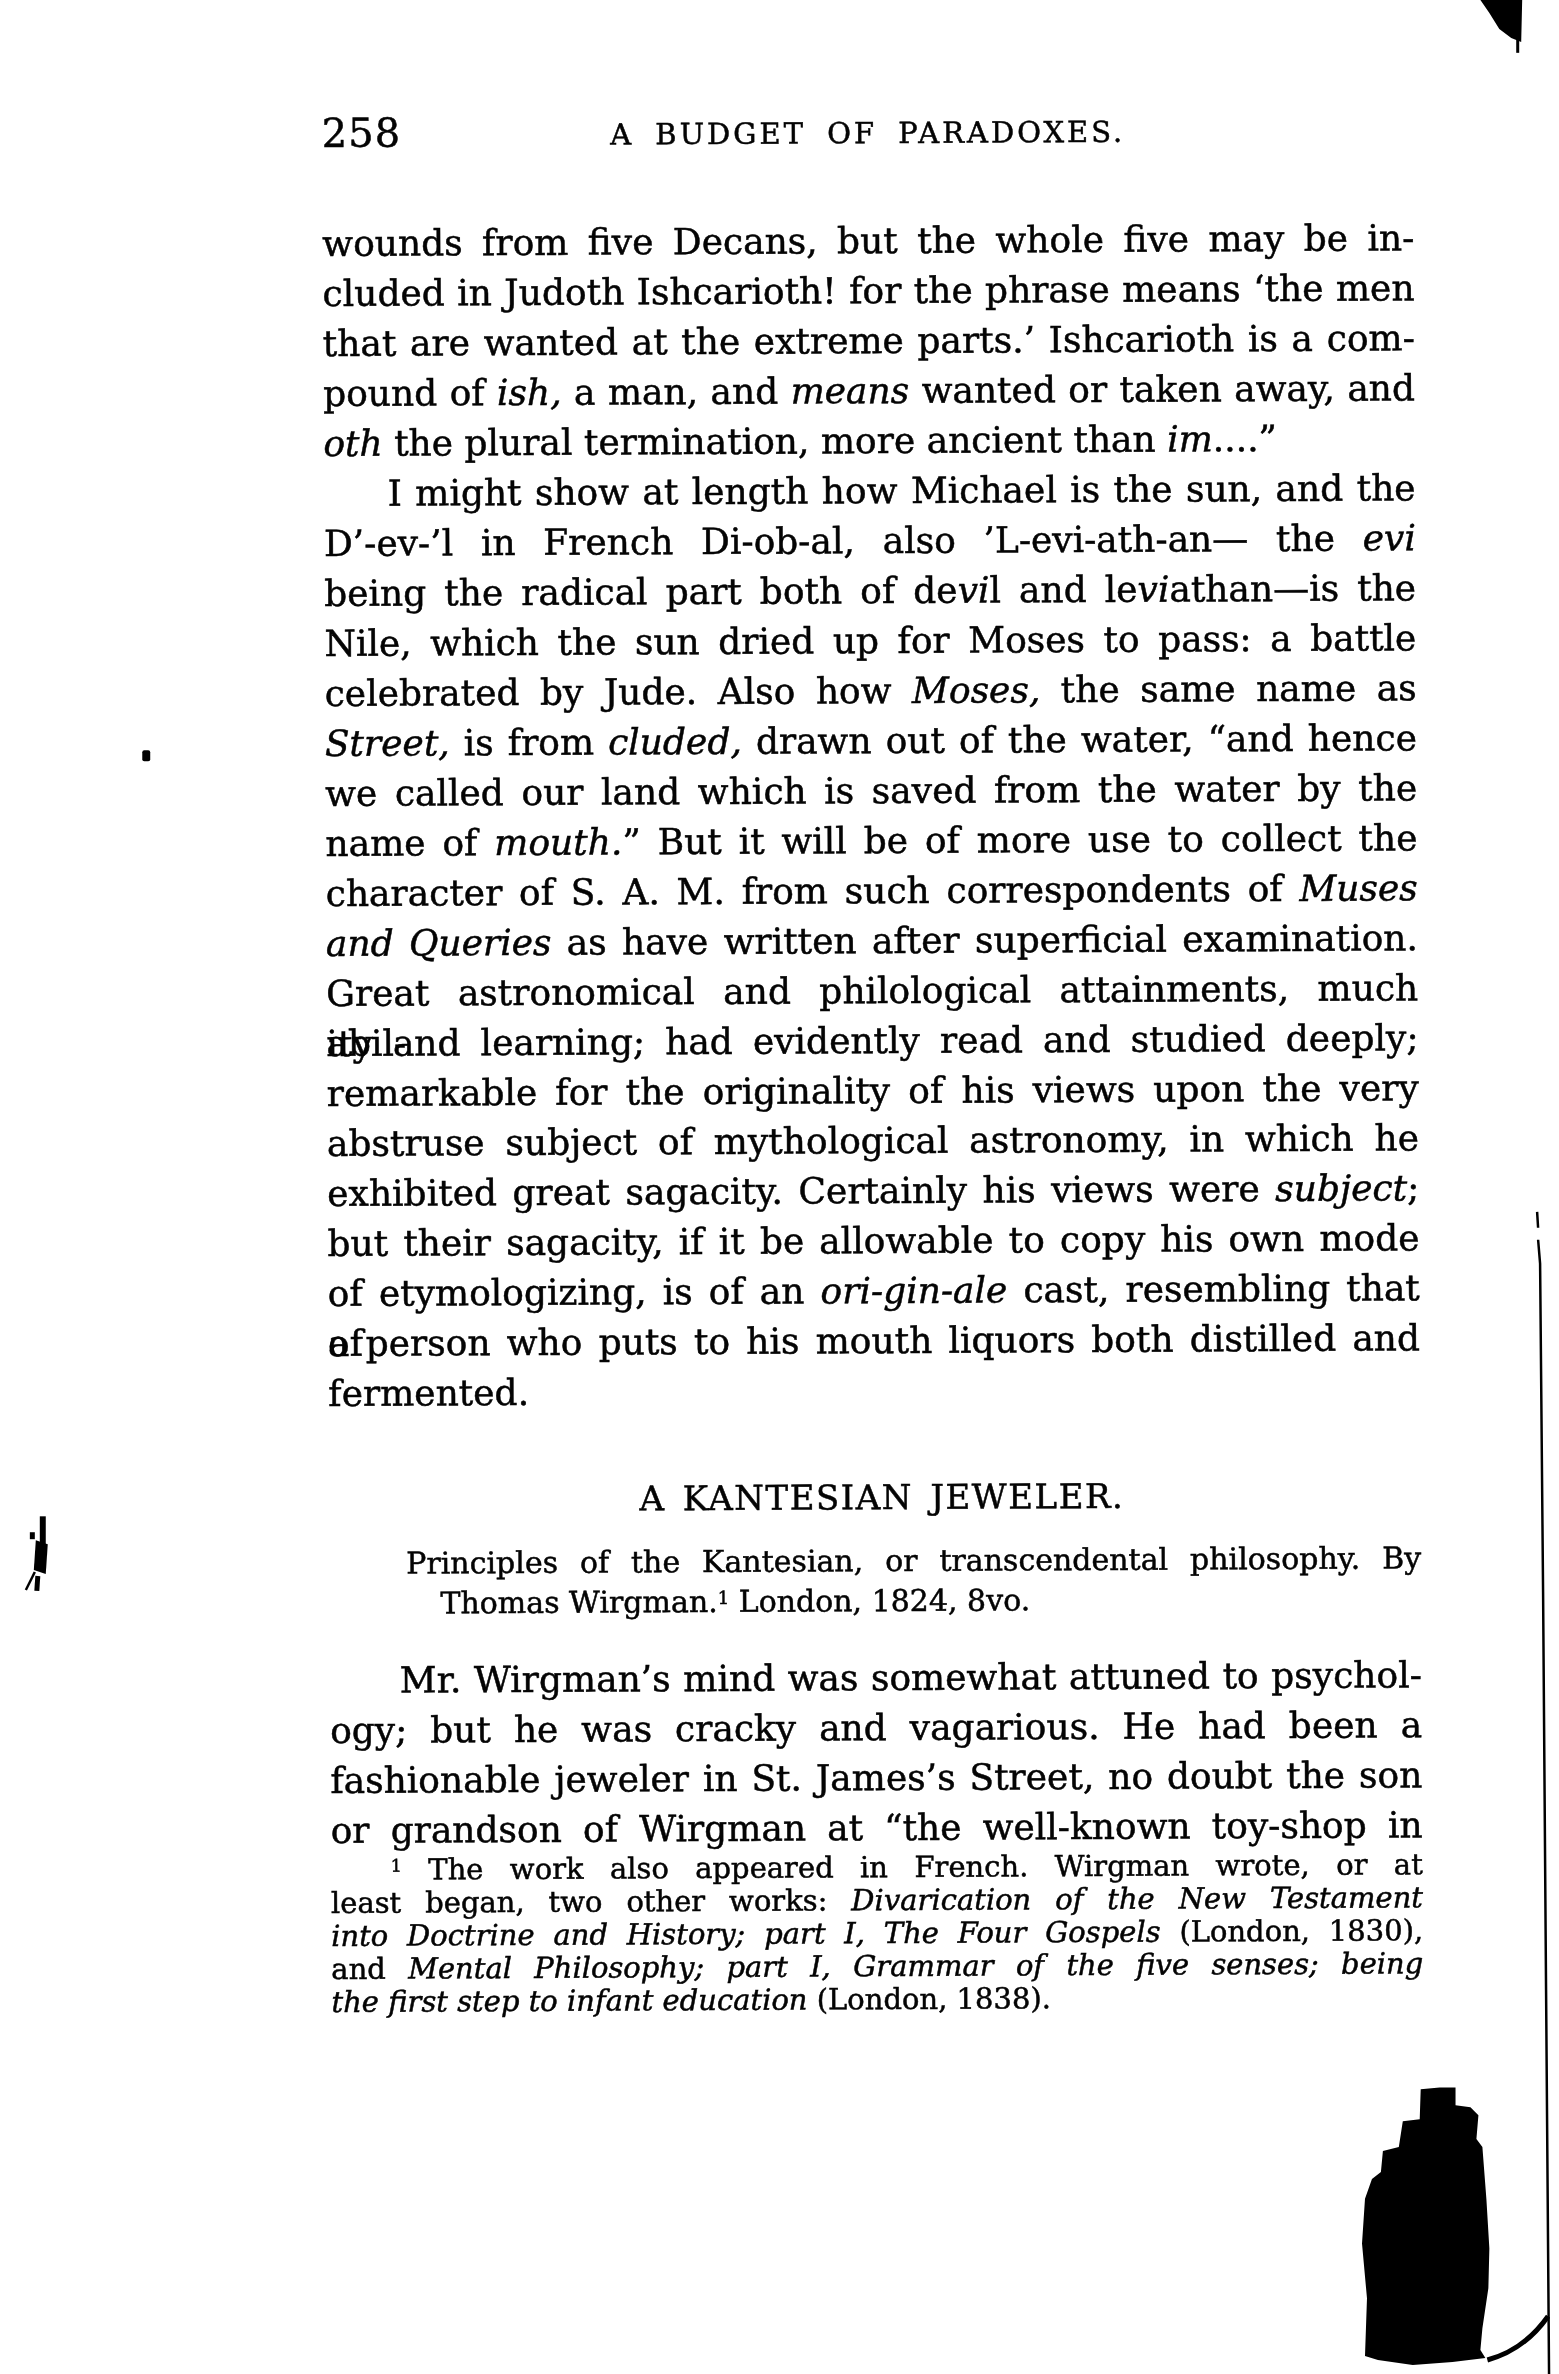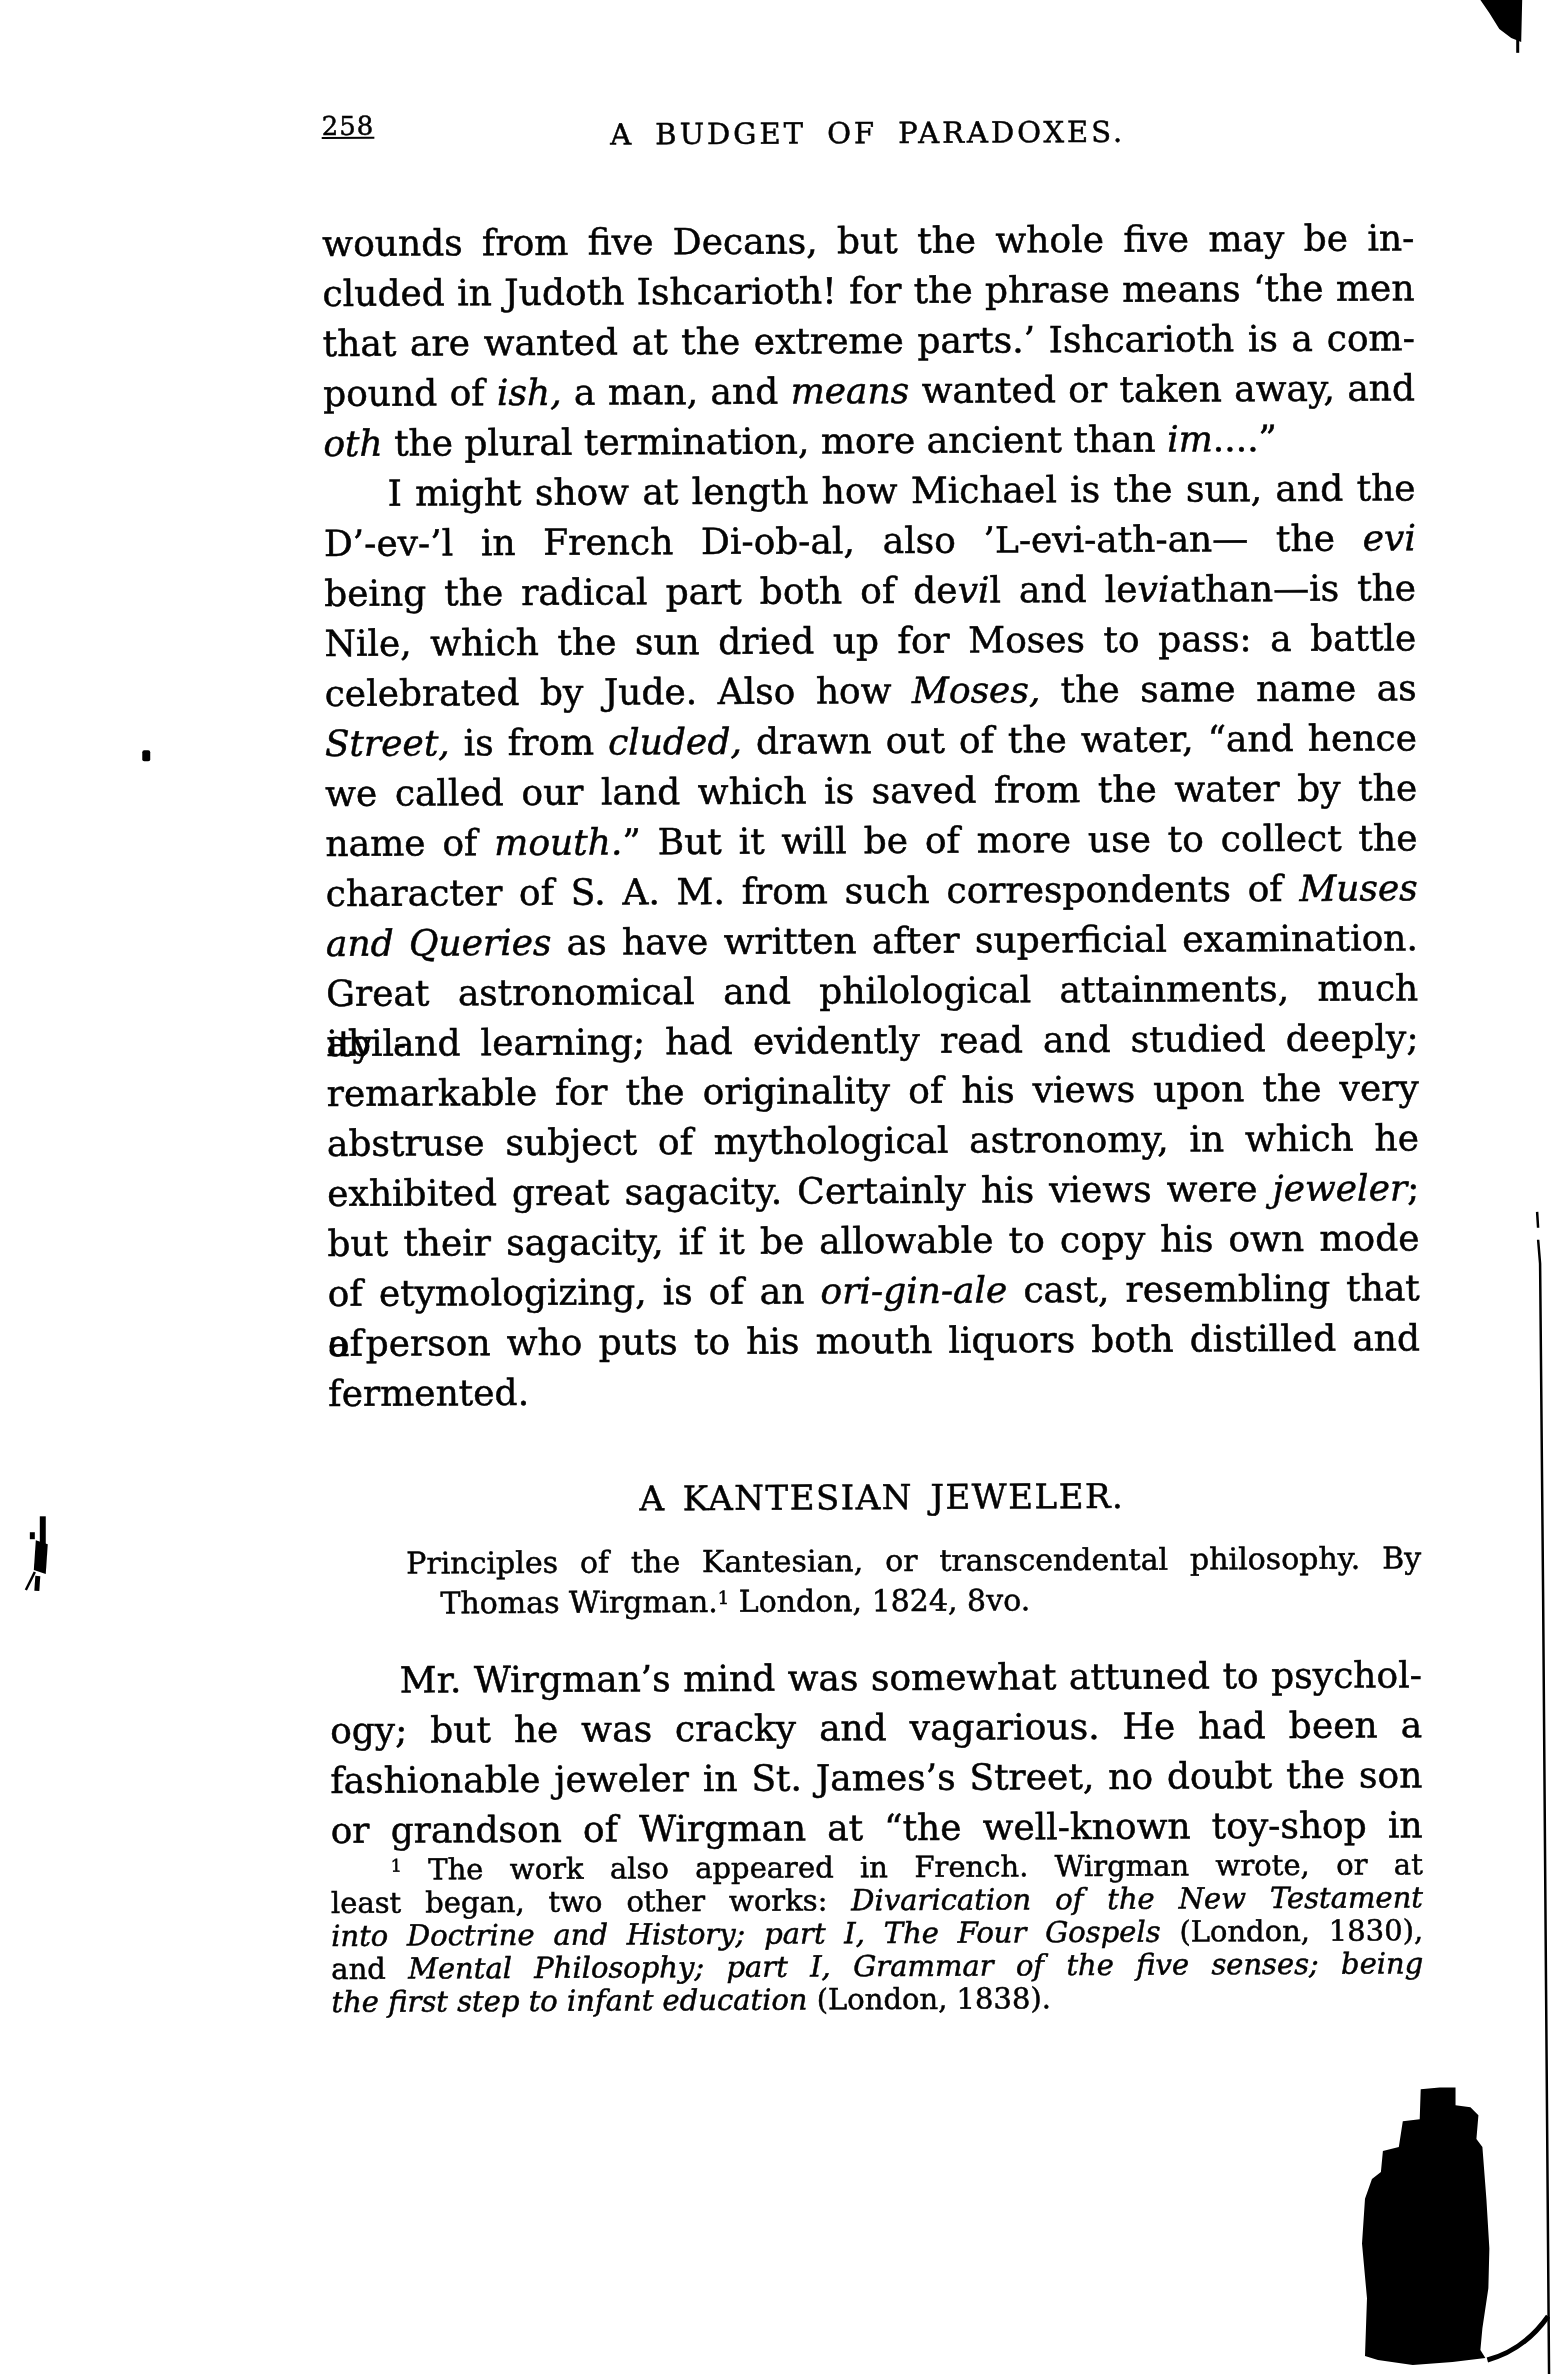--- a/index.html
+++ b/index.html
@@ -7,21 +7,21 @@
     position:relative; width:1559px; height:2374px;
     background:#ffffff; overflow:hidden;
     font-family:"DejaVu Serif","Liberation Serif",serif;
     color:#040404;
   }
   .content {
     position:absolute; left:321px; top:0; width:1092px; height:2374px;
     transform:rotate(-0.3deg); transform-origin:0 0;
     -webkit-text-stroke:0.5px currentColor;
   }
-  .pagenum { position:absolute; left:0; top:113px; font-size:26px; line-height:1; letter-spacing:1px;text-decoration:underline; }
+  .pagenum { position:absolute; left:0; top:113px; font-size:40px; line-height:1; letter-spacing:1px; }
   .runhead { position:absolute; left:0; top:122px; width:100%; text-align:center;
              font-size:29px; line-height:1; letter-spacing:3px; word-spacing:9px; }
   .body1 { position:absolute; left:0; top:219px;  width:100%; font-size:36px; }
   .body2 { position:absolute; left:0; top:1656px; width:100%; font-size:36px; }
   .body1 .tline, .body2 .tline { line-height:50px; height:50px; }
   .headingx { position:absolute; left:0; top:1482px; width:100%; box-sizing:border-box; padding-left:14px;
               text-align:center; font-size:34px; line-height:36px; letter-spacing:1.5px; word-spacing:5px; }
   .cite { position:absolute; left:0; top:1544px; width:100%; font-size:30px; }
   .cite .tline { line-height:40px; height:40px; }
   .fn { position:absolute; left:0; top:1854px; width:100%; font-size:29px; }
@@ -53,21 +53,21 @@
         <div class="tline">celebrated by Jude.  Also how <span class="it">Moses,</span> the same name as</div>
         <div class="tline"><span class="it">Street,</span> is from <span class="it">cluded,</span> drawn out of the water, “and hence</div>
         <div class="tline">we called our land which is saved from the water by the</div>
         <div class="tline">name of <span class="it">mouth.</span>”  But it will be of more use to collect the</div>
         <div class="tline">character of S. A. M. from such correspondents of <span class="it">Muses</span></div>
         <div class="tline"><span class="it">and Queries</span> as have written after superficial examination.</div>
         <div class="tline">Great astronomical and philological attainments, much abil-</div>
         <div class="tline">ity and learning; had evidently read and studied deeply;</div>
         <div class="tline">remarkable for the originality of his views upon the very</div>
         <div class="tline">abstruse subject of mythological astronomy, in which he</div>
-        <div class="tline">exhibited great sagacity.  Certainly his views were <span class="it">jeweler</span>;</div>
+        <div class="tline">exhibited great sagacity.  Certainly his views were <span class="it">subject</span>;</div>
         <div class="tline">but their sagacity, if it be allowable to copy his own mode</div>
         <div class="tline">of etymologizing, is of an <span class="it">ori-gin-ale</span> cast, resembling that of</div>
         <div class="tline">a person who puts to his mouth liquors both distilled and</div>
         <div class="tline last">fermented.</div>
       </div>
     <div class="headingx">A KANTESIAN JEWELER.</div>
     <div class="cite" id="cite">
         <div class="tline" style="text-indent: 77px;">Principles of the Kantesian, or transcendental philosophy.  By</div>
         <div class="tline last" style="text-indent: 111px;">Thomas Wirgman.<sup>1</sup>  London, 1824, 8vo.</div>
       </div>

